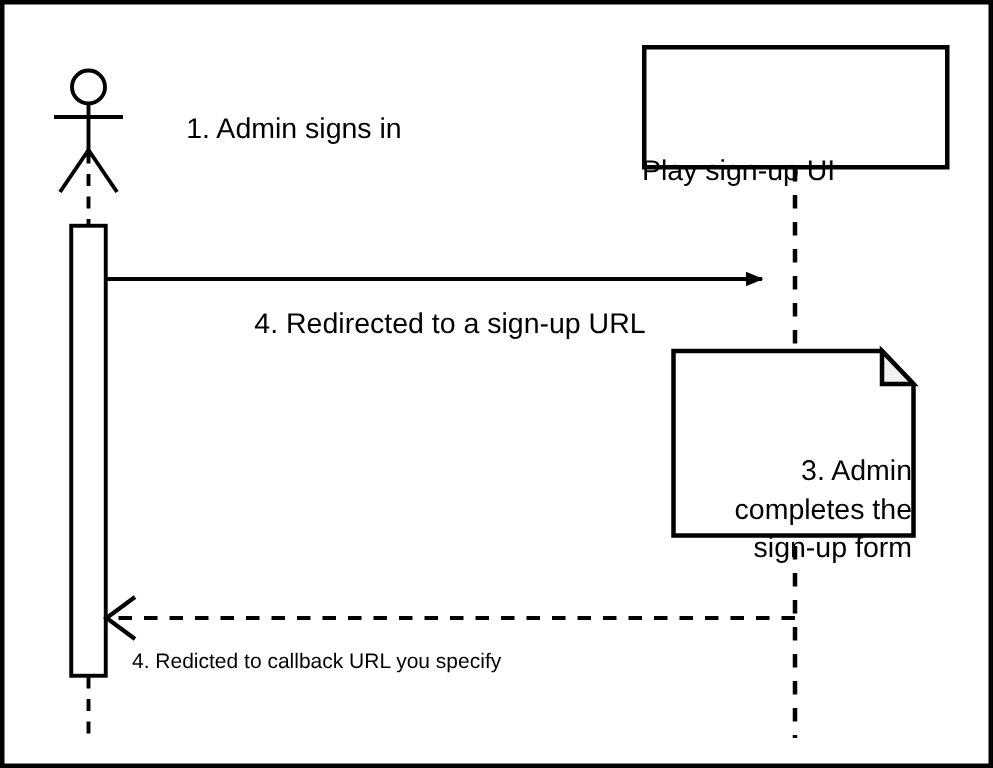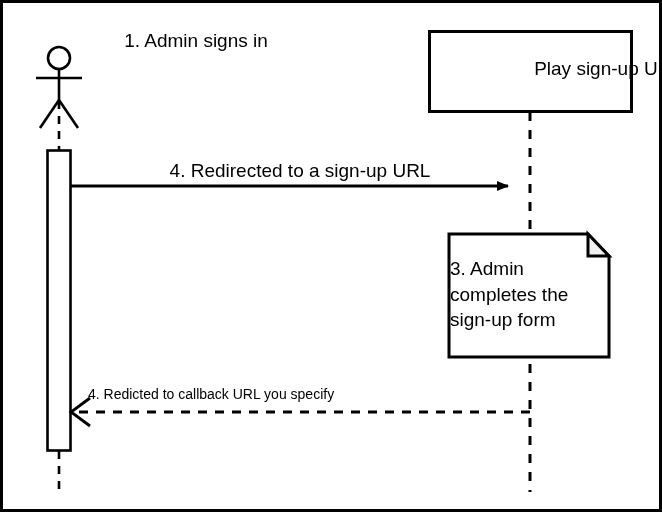--- a/index.html
+++ b/index.html
@@ -35,20 +35,21 @@
     top: 0;
     width: 662px;
     height: 512px;
   }
   .label-block {
     position: absolute;
     font-family: "Liberation Sans", sans-serif;
     color: #000000;
     line-height: 1.18;
     white-space: pre;
+    margin-top: 46px;
   }
   #actor-caption {
     left: 96px;
     top: 30px;
     width: 200px;
     text-align: center;
     font-size: 19px;
   }
   #msg2-label {
     left: 130px;
@@ -61,28 +62,28 @@
     left: 88px;
     top: 386px;
     width: 400px;
     text-align: left;
     font-size: 14px;
   }
   #participant-label {
     left: 428px;
     top: 58px;
     width: 235px;
-    text-align: right;
+    text-align: left;
     font-size: 19px;
   }
   #note-text {
     left: 450px;
     top: 256px;
     width: 158px;
-    text-align: left;
+    text-align: right;
     font-size: 19px;
     line-height: 1.35;
   }
 </style>
 </head>
 <body>
 
 <div id="canvas">
 
   <svg id="diagram-svg" viewBox="0 0 662 512">

